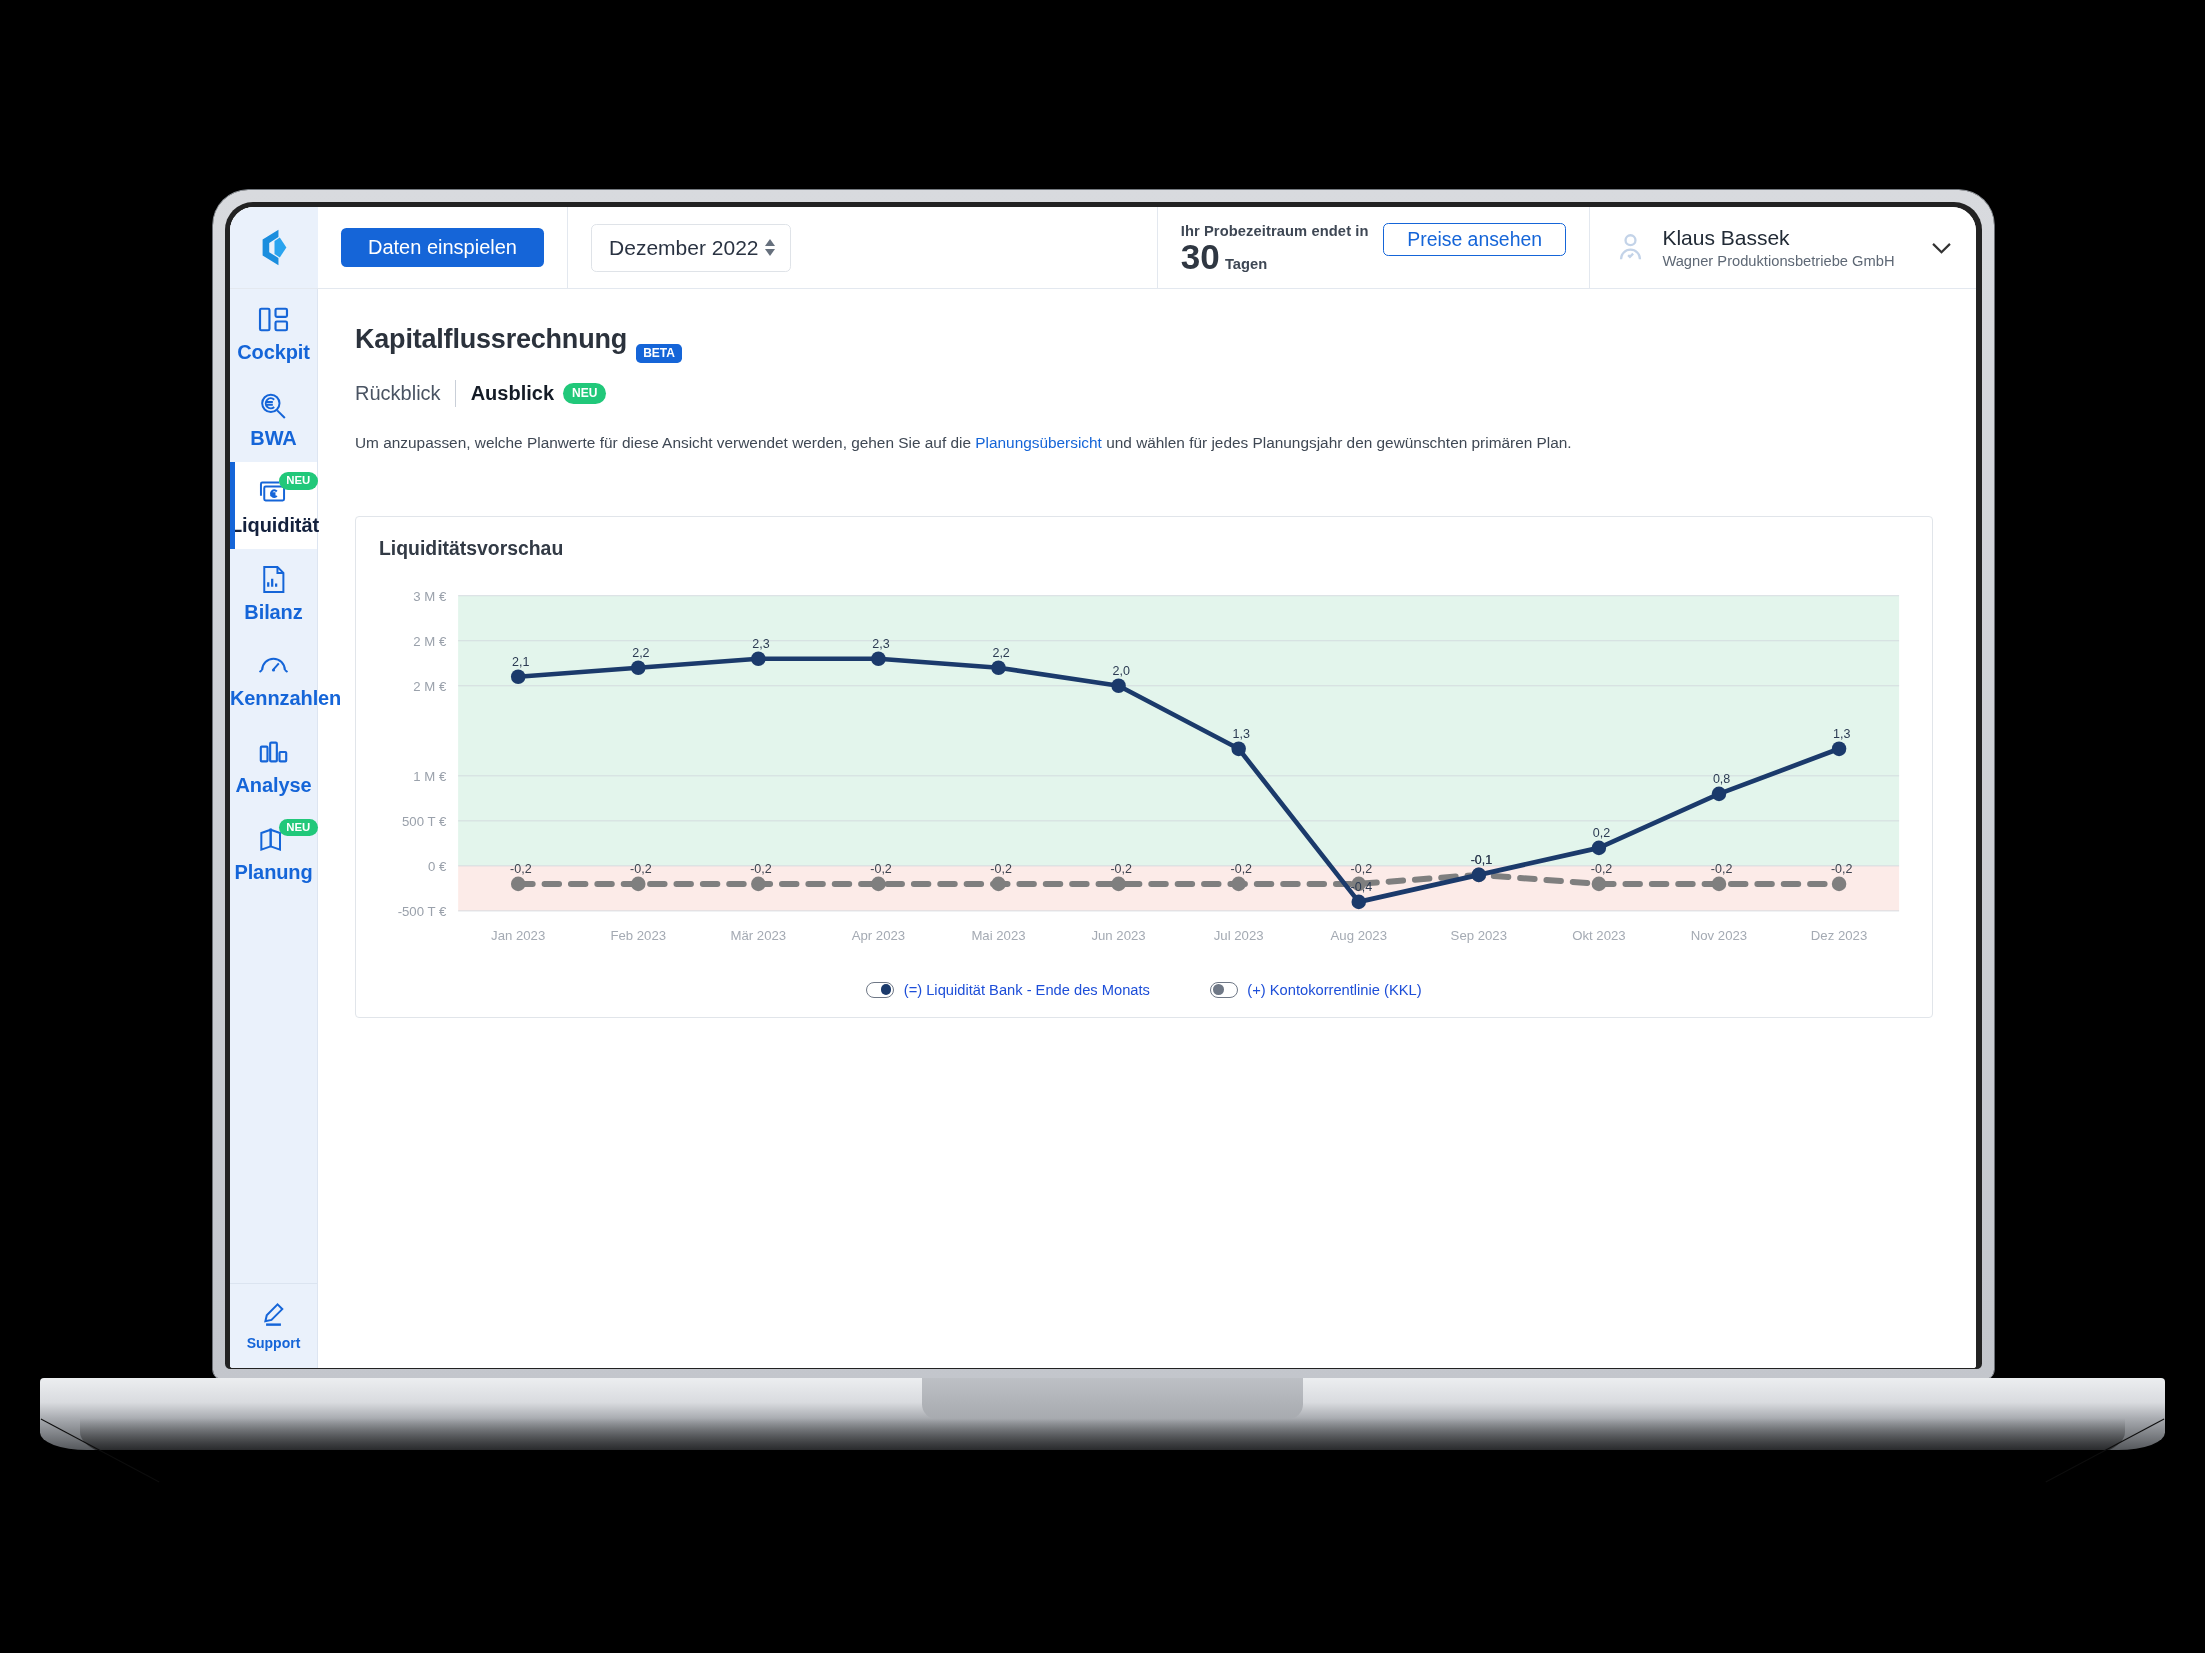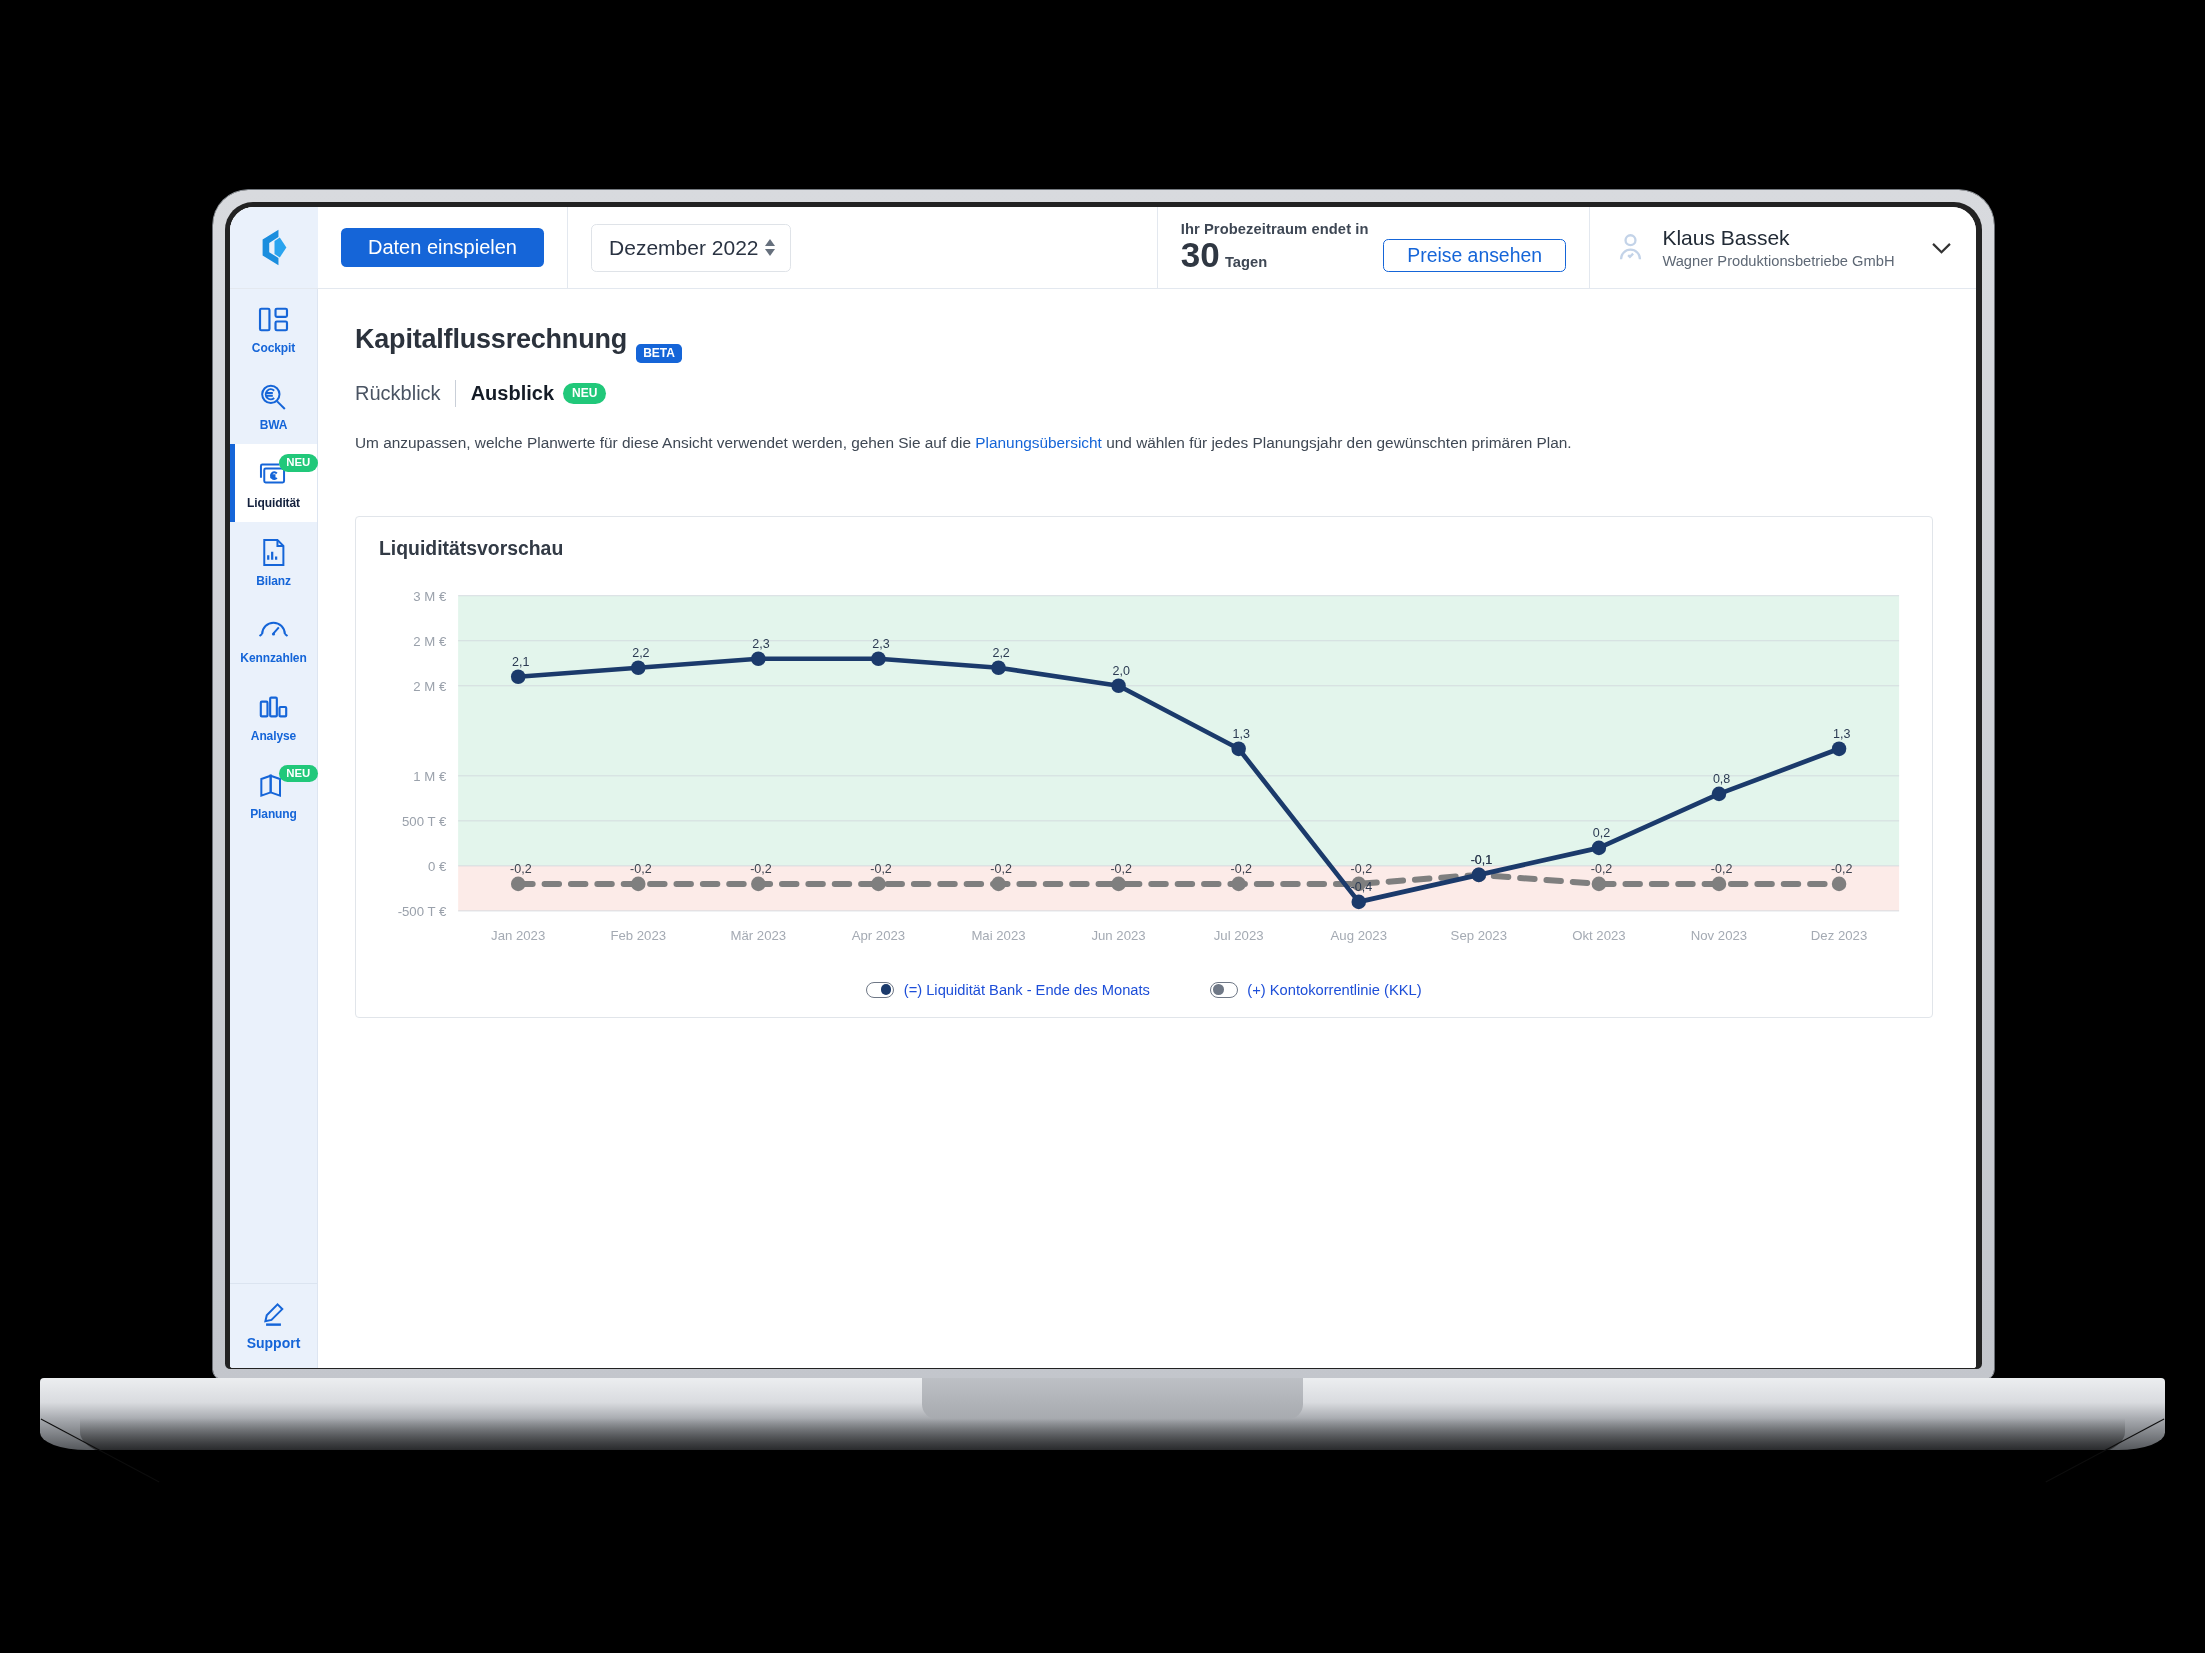--- a/index.html
+++ b/index.html
@@ -81,21 +81,21 @@
     border:0.7px solid #dfe3e8; border-radius: 5.3px;
     display:flex; align-items:center; padding: 0 17.4px;
     background:#fff;
   }
   .select-wrap .val { font-size: 21px; color:#2a3342; }
   .spinner { position:absolute; right: 14.7px; display:flex; flex-direction:column; gap:3.3px; }
   .spin-up, .spin-dn { width:0;height:0;border-left:5.3px solid transparent;border-right:5.3px solid transparent; }
   .spin-up { border-bottom: 7.4px solid #66707d; }
   .spin-dn { border-top: 7.4px solid #66707d; }
 
-  .trial { display:flex; align-items:flex-end; gap:14.7px; padding: 16px 23px; margin-top: 38px; }
+  .trial { display:flex; align-items:flex-start; gap:14.7px; padding: 16px 23px; }
   .trial-text .line1 { font-size: 14.7px; color:#3e4754; font-weight:bold; letter-spacing:0.1px; }
   .trial-text .line2 { display:flex; align-items:baseline; gap:5.3px; }
   .trial-num { font-size: 35px; font-weight: bold; color:#2f3742; line-height:1; }
   .trial-unit { font-size: 14.7px; color:#3e4754; font-weight:bold;}
   .btn-outline {
     border: 1.3px solid #1565d8; color:#1565d8; background:#fff;
     border-radius: 5.3px; height: 33px; padding: 0 23px; font-size: 19.4px;
     font-family:"Liberation Sans",sans-serif; cursor:pointer; white-space:nowrap;
   }
   .user { display:flex; align-items:center; gap:14.7px; padding: 0 20px 0 23px; flex:1; }
@@ -110,21 +110,21 @@
   
   .sidebar {
     width: 88px; min-width:88px; background:#eaf1fb;
     display:flex; flex-direction:column; align-items:stretch;
     border-right:0.7px solid #dde5f1;
   }
   .nav-item {
     position:relative; padding: 14.7px 0 12px; text-align:center; cursor:pointer;
   }
   .nav-item .ic { height: 31px; display:flex; align-items:center; justify-content:center; color:#1565d8; }
-  .nav-item .lbl { margin-top:6px; font-size: 12px; color:#1565d8; font-weight:bold; letter-spacing:-0.1px; }
+  .nav-item .lbl { margin-top:6px; font-size: 20px; color:#1565d8; font-weight:bold; letter-spacing:-0.1px; }
   .nav-item.active { background:#ffffff; }
   .nav-item.active .lbl { color:#14213d; }
   .nav-item.active::before {
     content:""; position:absolute; left:0; top:0; bottom:0; width:5.3px; background:#1565d8;
   }
   .neu-badge {
     position:absolute; top: 9.4px; left: 50%; margin-left: 5.3px;
     background:#21c87a; color:#fff; font-size:11.4px; font-weight:bold;
     border-radius: 668px; padding: 2.7px 7.4px; line-height:1.1;
   }

